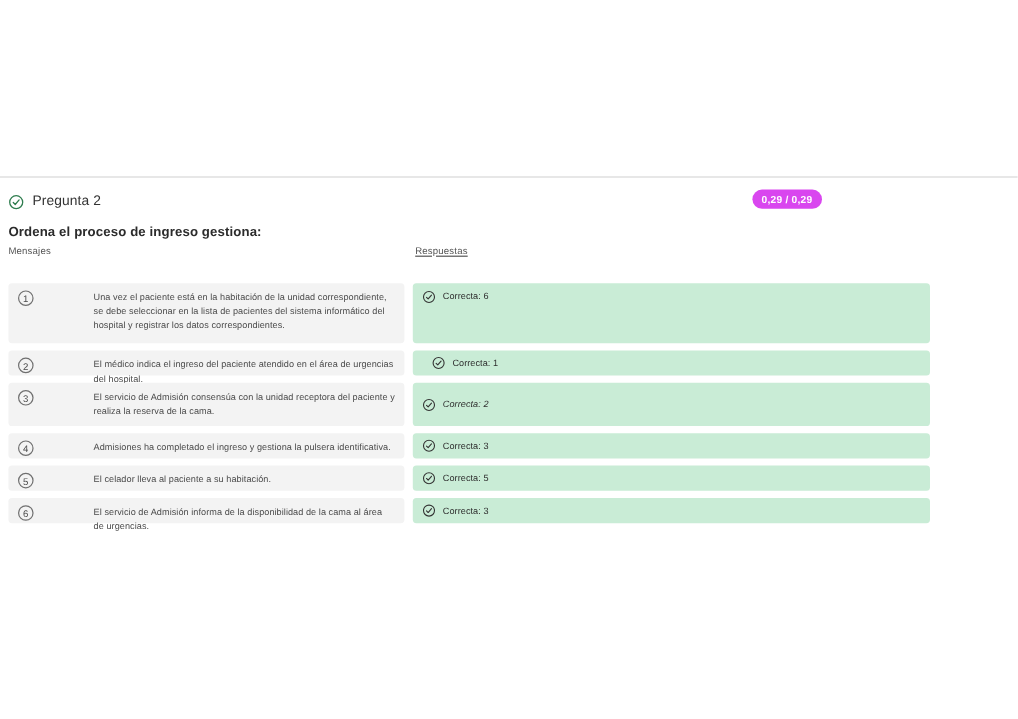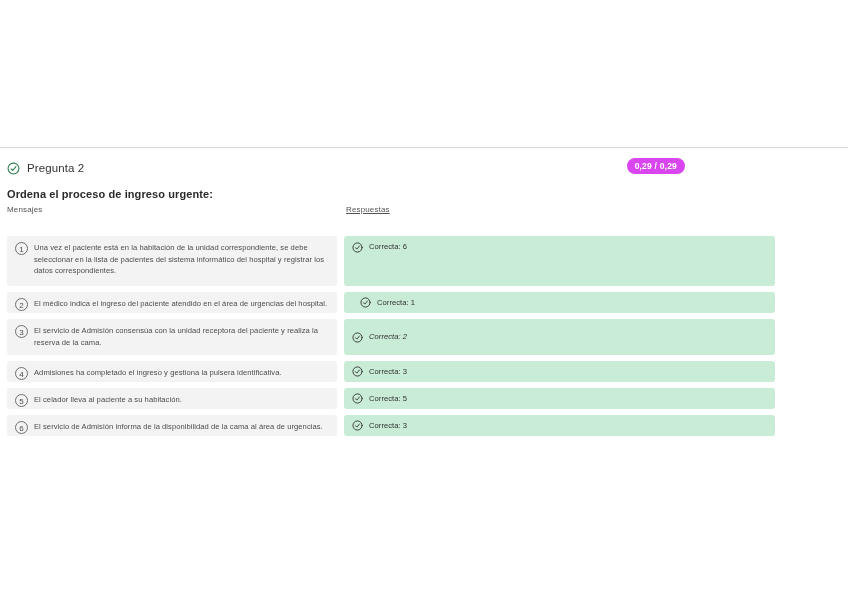--- a/index.html
+++ b/index.html
@@ -143,20 +143,21 @@
     line-height: 13px;
     text-align: center;
     box-sizing: border-box;
     margin-top: 0px;
   }
   .msg-text {
     font-size: 7.6px;
     line-height: 11.5px;
     color: #4c4c4c;
     letter-spacing: 0.05px;
+    margin-left: 44px;
   }
 
   .ans-card {
     position: absolute;
     left: 344px;
     top: 0;
     width: 431px;
     background: #c9ecd6;
     border-radius: 3px;
     box-sizing: border-box;
@@ -192,21 +193,21 @@
         <svg class="check-circle-icon" viewBox="0 0 24 24" fill="none" stroke="#2f7d4f" stroke-width="2" stroke-linecap="round" stroke-linejoin="round">
           <circle cx="12" cy="12" r="10"></circle>
           <polyline points="7.5,12.5 10.5,15.5 16.5,8.5"></polyline>
         </svg>
       </span>
       <span class="question-title">Pregunta 2</span>
     </div>
     <div class="score-badge">0,29 / 0,29</div>
   </div>
 
-  <div class="prompt">Ordena el proceso de ingreso urgente:</div>
+  <div class="prompt">Ordena el proceso de ingreso gestiona:</div>
 
   <div class="col-head left">Mensajes</div>
   <div class="col-head right">Respuestas</div>
 
   <div class="grid" id="grid">
       <div class="pair-row" style="height: 50px;">
         <div class="msg-card" style="height: 50px;">
           <span class="num-badge">1</span>
           <span class="msg-text">Una vez el paciente está en la habitación de la unidad correspondiente, se debe seleccionar en la lista de pacientes del sistema informático del hospital y registrar los datos correspondientes.</span>
         </div>

